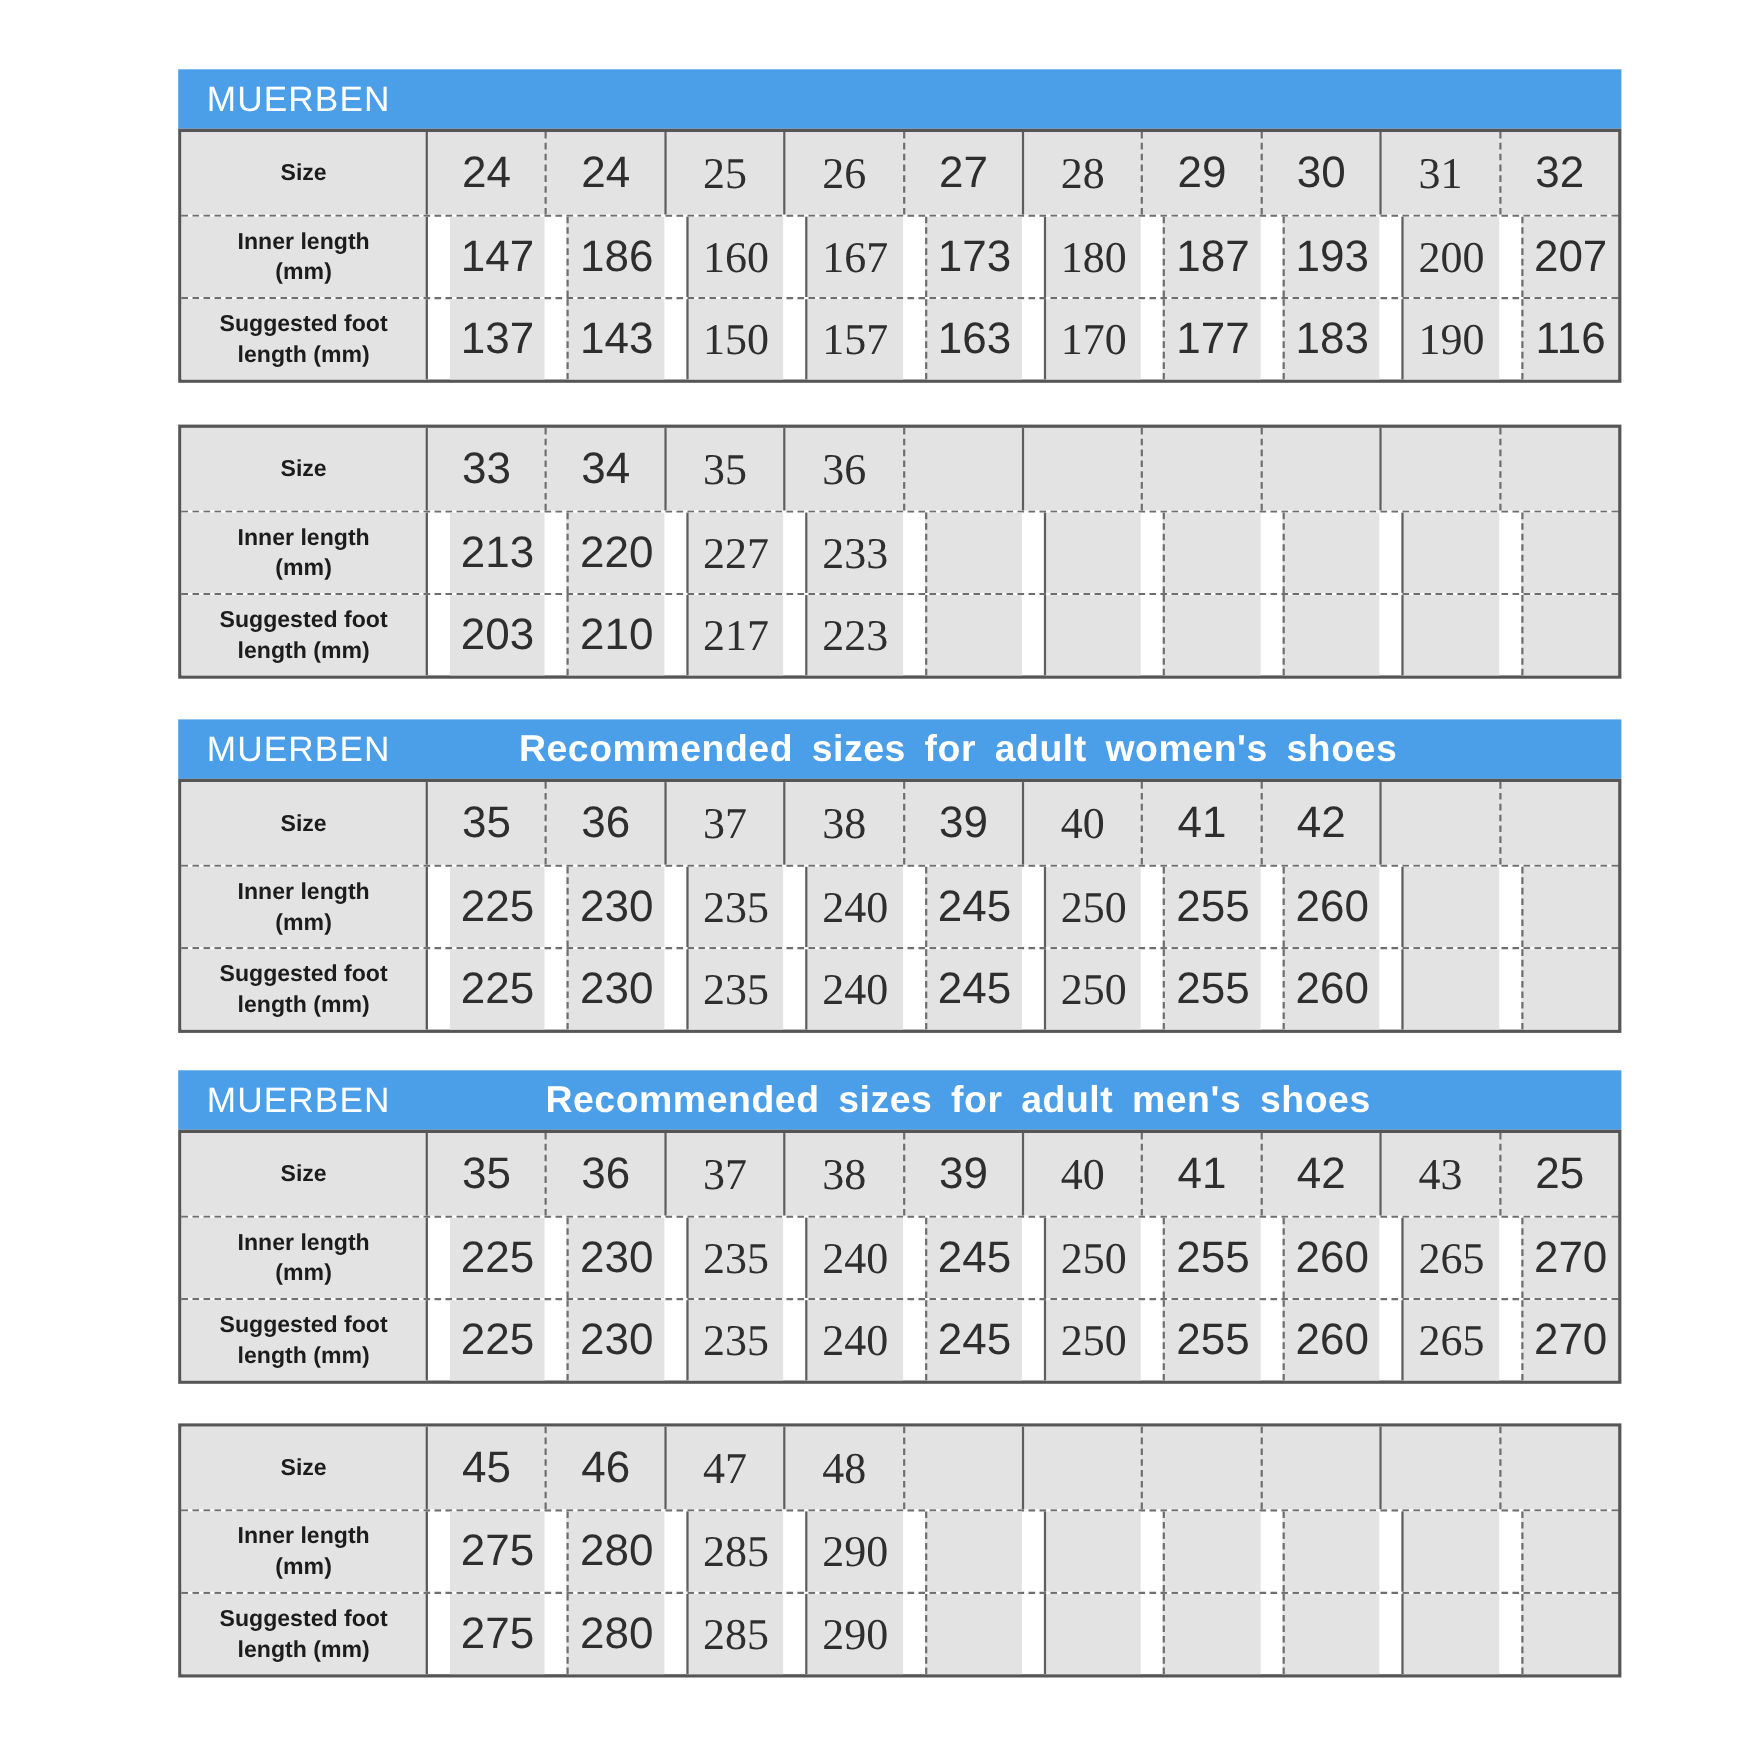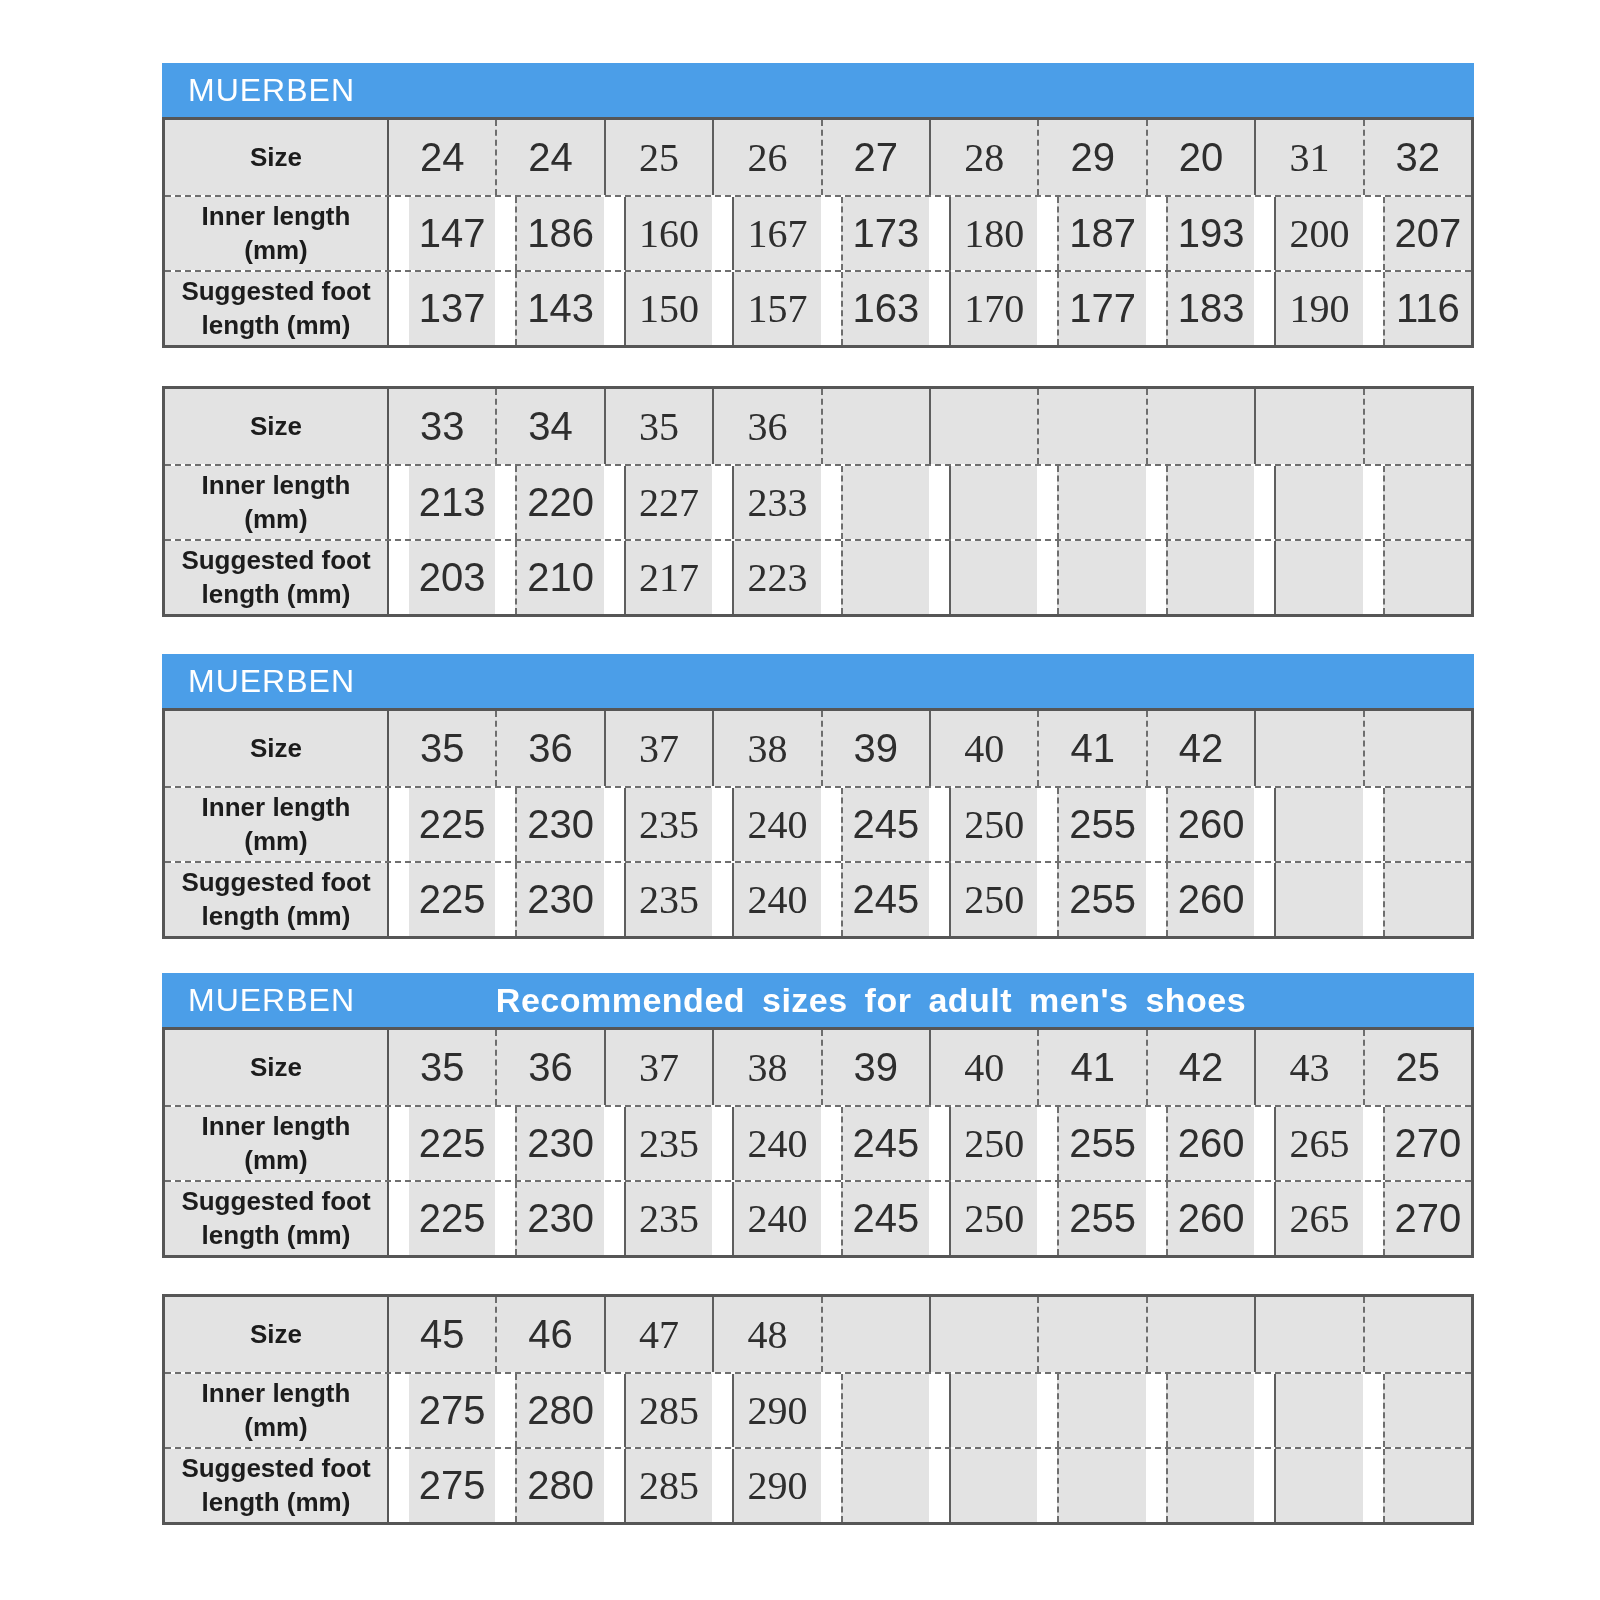--- a/index.html
+++ b/index.html
@@ -58,21 +58,21 @@
     display: flex;
     flex-direction: column;
     align-items: center;
     justify-content: center;
   }
   .label-cell {
     width: 224px;
     flex: 0 0 224px;
     border-right: 2px solid #565656;
     font-weight: bold;
-    font-size: 26px;
+    font-size: 21px;
     color: #1c1c1c;
     line-height: 1.3;
     text-align: center;
   }
   .data-cell {
     flex: 1 1 0;
     font-size: 40px;
     color: #2e2e2e;
   }
   .v-dashed { border-left: 2px dashed #6e6e6e; }
@@ -92,21 +92,21 @@
           <div class="cell label-cell">
             <div>Size</div>
           </div>
           <div class="cell data-cell v-none">24</div>
           <div class="cell data-cell v-dashed">24</div>
           <div class="cell data-cell v-solid">25</div>
           <div class="cell data-cell v-solid">26</div>
           <div class="cell data-cell v-dashed">27</div>
           <div class="cell data-cell v-solid">28</div>
           <div class="cell data-cell v-dashed">29</div>
-          <div class="cell data-cell v-dashed">20</div>
+          <div class="cell data-cell v-dashed">30</div>
           <div class="cell data-cell v-solid">31</div>
           <div class="cell data-cell v-dashed">32</div>
         </div>
         <div class="trow">
           <div class="cell label-cell">
             <div>Inner length</div>
             <div>(mm)</div>
           </div>
           <div class="cell data-cell v-none">147</div>
           <div class="cell data-cell v-dashed">186</div>
@@ -184,20 +184,21 @@
           <div class="cell data-cell v-dashed"></div>
           <div class="cell data-cell v-dashed"></div>
           <div class="cell data-cell v-solid"></div>
           <div class="cell data-cell v-dashed"></div>
         </div>
       </div>
     </div>
     <div class="size-table" style="margin-top: 37px;">
       <div class="header-bar">
         <div class="brand">MUERBEN</div>
+        <div class="title">Recommended sizes for adult women's shoes</div>
       </div>
       <div class="grid">
         <div class="trow">
           <div class="cell label-cell">
             <div>Size</div>
           </div>
           <div class="cell data-cell v-none">35</div>
           <div class="cell data-cell v-dashed">36</div>
           <div class="cell data-cell v-solid">37</div>
           <div class="cell data-cell v-solid">38</div>

